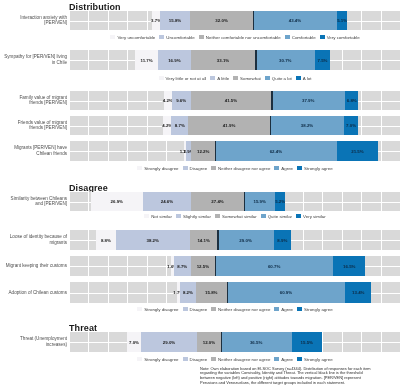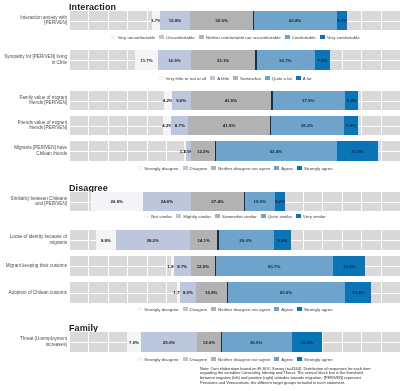--- a/index.html
+++ b/index.html
@@ -17,23 +17,23 @@
   .legend{position:absolute;display:flex;align-items:center;justify-content:center;gap:4px;width:332px;left:69px;}
   .lg{display:flex;align-items:center;gap:2px;}
   .lgk{width:5px;height:4px;display:block;}
   .lgt{font-size:4.4px;color:#3d3d3d;white-space:nowrap;}
   .note{position:absolute;font-size:3.95px;color:#2b2b2b;line-height:4.75px;text-align:left;}
 </style>
 </head>
 <body>
 
 <div id="chart">
-    <div class="sec-title" style="left: 69px; top: 1.5px;">Interaction</div>
+    <div class="sec-title" style="left: 69px; top: 1.5px;">Distribution</div>
     <div class="sec-title" style="left: 69px; top: 182.5px;">Disagree</div>
-    <div class="sec-title" style="left: 69px; top: 322.5px;">Family</div>
+    <div class="sec-title" style="left: 69px; top: 322.5px;">Threat</div>
     <div class="panel" style="top: 11px; height: 19px;">
       <div class="grid" style="left: 0px;"></div>
       <div class="grid" style="left: 19.47px;"></div>
       <div class="grid" style="left: 38.94px;"></div>
       <div class="grid" style="left: 58.41px;"></div>
       <div class="grid" style="left: 77.88px;"></div>
       <div class="grid" style="left: 97.35px;"></div>
       <div class="grid" style="left: 116.82px;"></div>
       <div class="grid" style="left: 136.29px;"></div>
       <div class="grid" style="left: 155.76px;"></div>

